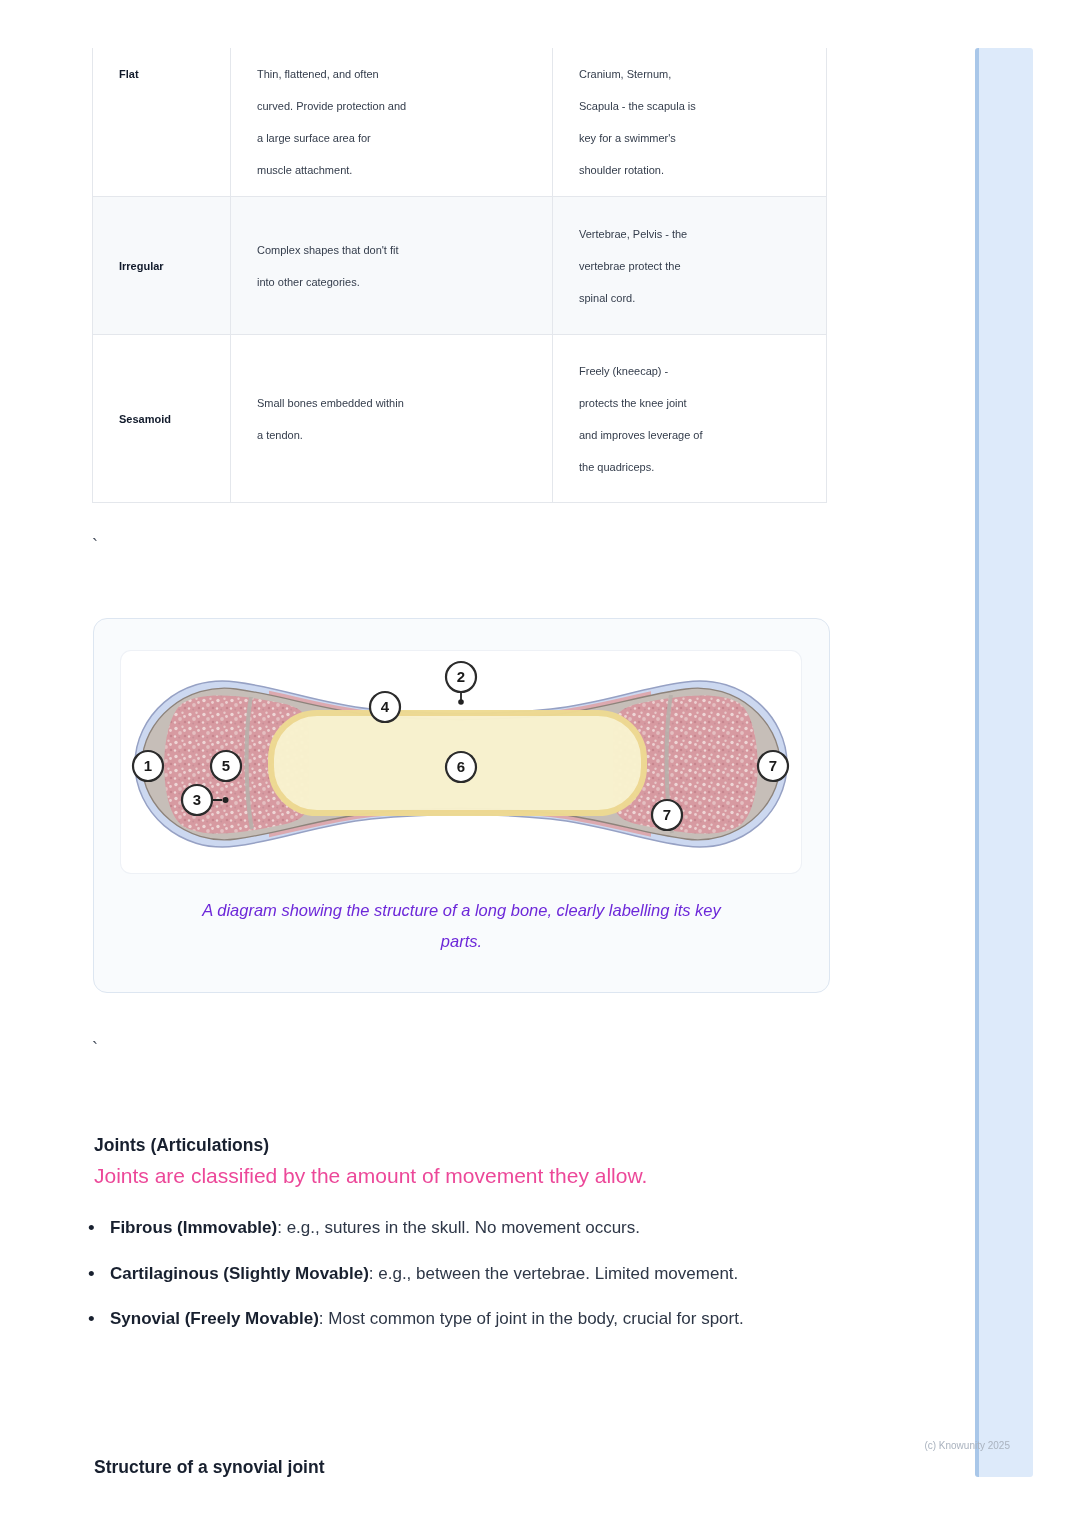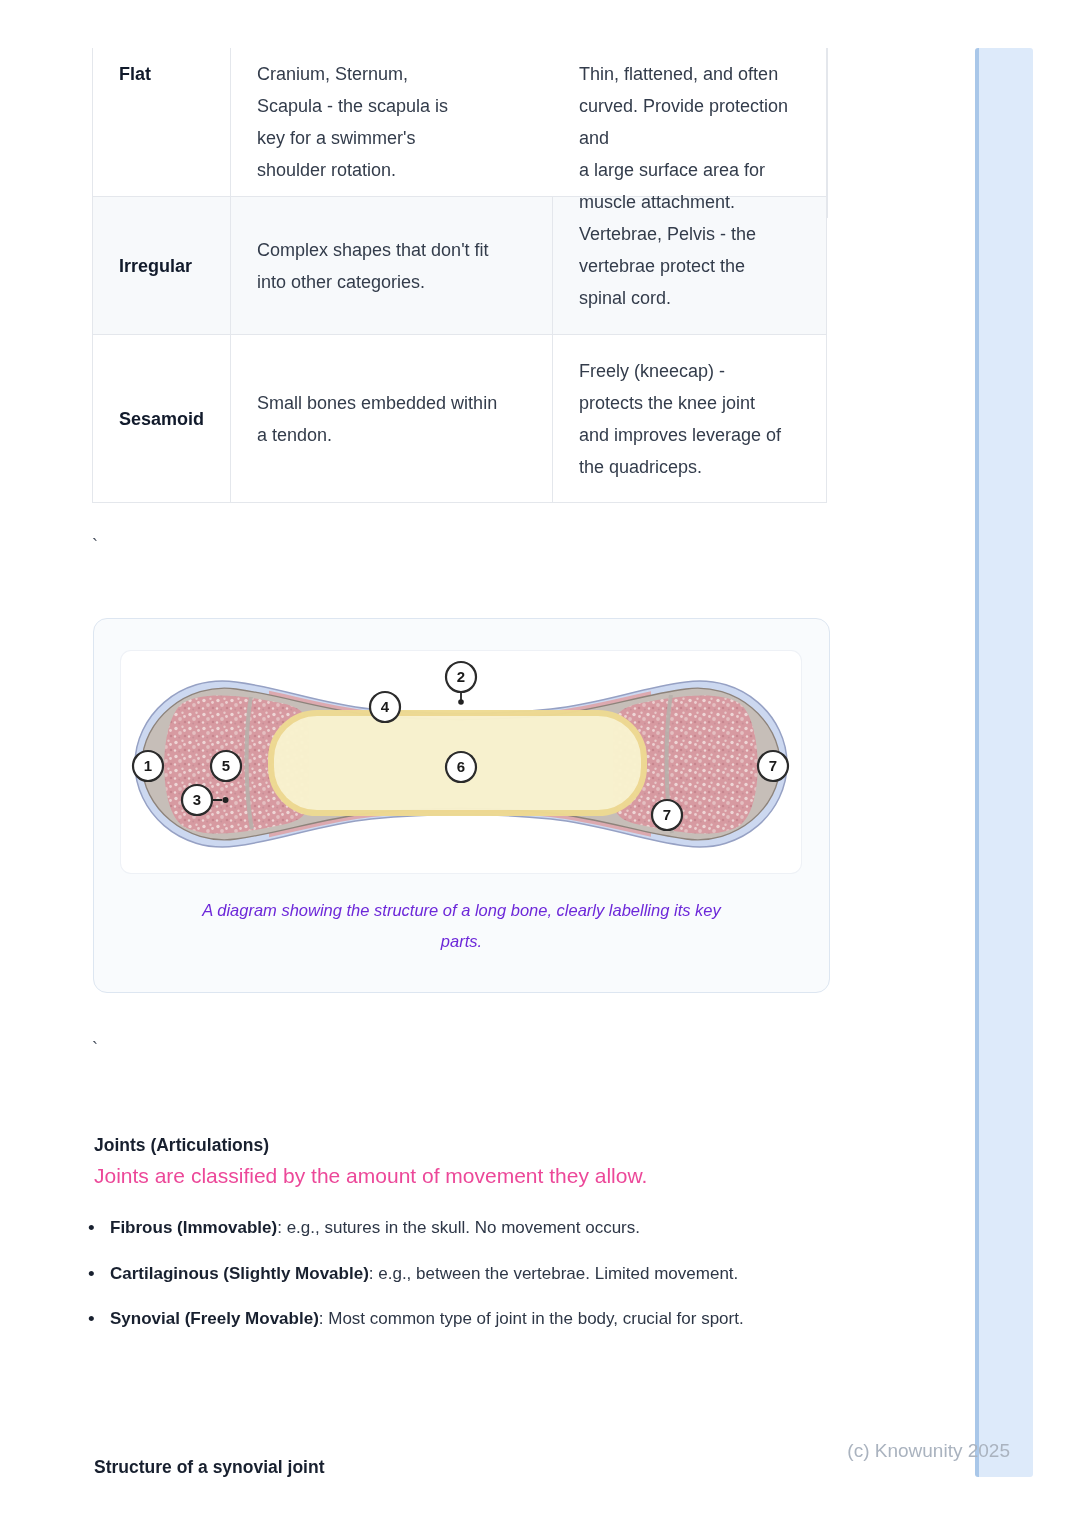--- a/index.html
+++ b/index.html
@@ -23,21 +23,21 @@
   }
   .trow {
     display:grid; grid-template-columns:138px 322px 275px;
     border-bottom:1px solid #e4e7ec; background:#ffffff;
   }
   .trow:nth-child(1){ height:149px; }
   .trow:nth-child(2){ height:138px; background:#f7f9fb; }
   .trow:nth-child(3){ height:168px; }
   .tcell {
     padding:0 26px; display:flex; flex-direction:column; justify-content:center;
-    font-size:18px; line-height:32px; color:#333c4b;
+    font-size:11px; line-height:32px; color:#333c4b;
   }
   .tcell.c1, .tcell.c2 { border-right:1px solid #e4e7ec; }
   .trow.top-align .tcell { justify-content:flex-start; padding-top:10px; }
   .tname { font-weight:bold; color:#111a2b; }
 
   
   .tick { position:absolute; left:92px; font-size:18px; color:#4a5260; }
   .tick-1 { top:536px; }
   .tick-2 { top:1039px; }
 
@@ -76,46 +76,46 @@
   }
   .bullets li::before {
     content:"\2022"; position:absolute; left:8px; top:0;
     font-size:19px; color:#18202f;
   }
   .bullets .b { font-weight:bold; color:#18202f; }
 
   
   .watermark {
     position:absolute; top:1440px; right:70px; z-index:2;
-    font-size:19px; color:#aab3bf;
+    font-size:10px; color:#aab3bf;
   }
 </style>
 </head>
 <body>
 
 <div class="page">
 
   <div class="side-strip"></div>
 
   <div class="bone-table">
     <div class="trow top-align">
       <div class="tcell c1">
         <div class="tname">Flat</div>
+      </div>
+      <div class="tcell c2">
+        <div>Thin, flattened, and often</div>
+        <div>curved. Provide protection and</div>
+        <div>a large surface area for</div>
+        <div>muscle attachment.</div>
       </div>
       <div class="tcell c3">
         <div>Cranium, Sternum,</div>
         <div>Scapula - the scapula is</div>
         <div>key for a swimmer's</div>
         <div>shoulder rotation.</div>
-      </div>
-      <div class="tcell c2">
-        <div>Thin, flattened, and often</div>
-        <div>curved. Provide protection and</div>
-        <div>a large surface area for</div>
-        <div>muscle attachment.</div>
       </div>
     </div>
     <div class="trow">
       <div class="tcell c1">
         <div class="tname">Irregular</div>
       </div>
       <div class="tcell c2">
         <div>Complex shapes that don't fit</div>
         <div>into other categories.</div>
       </div>

